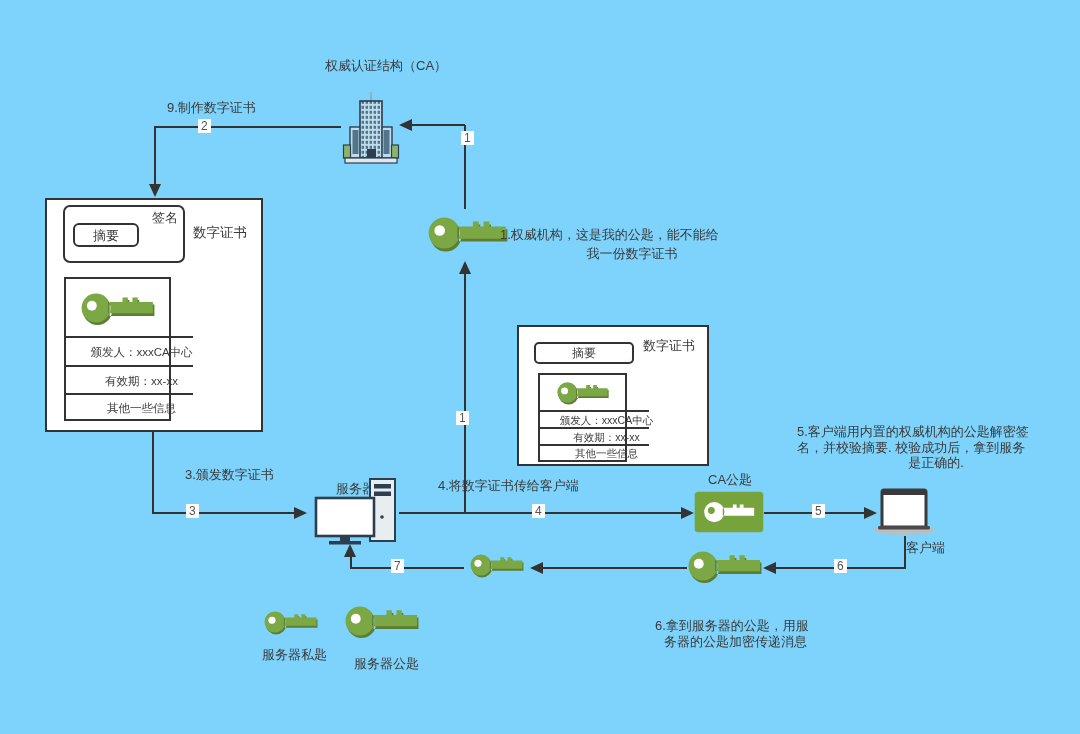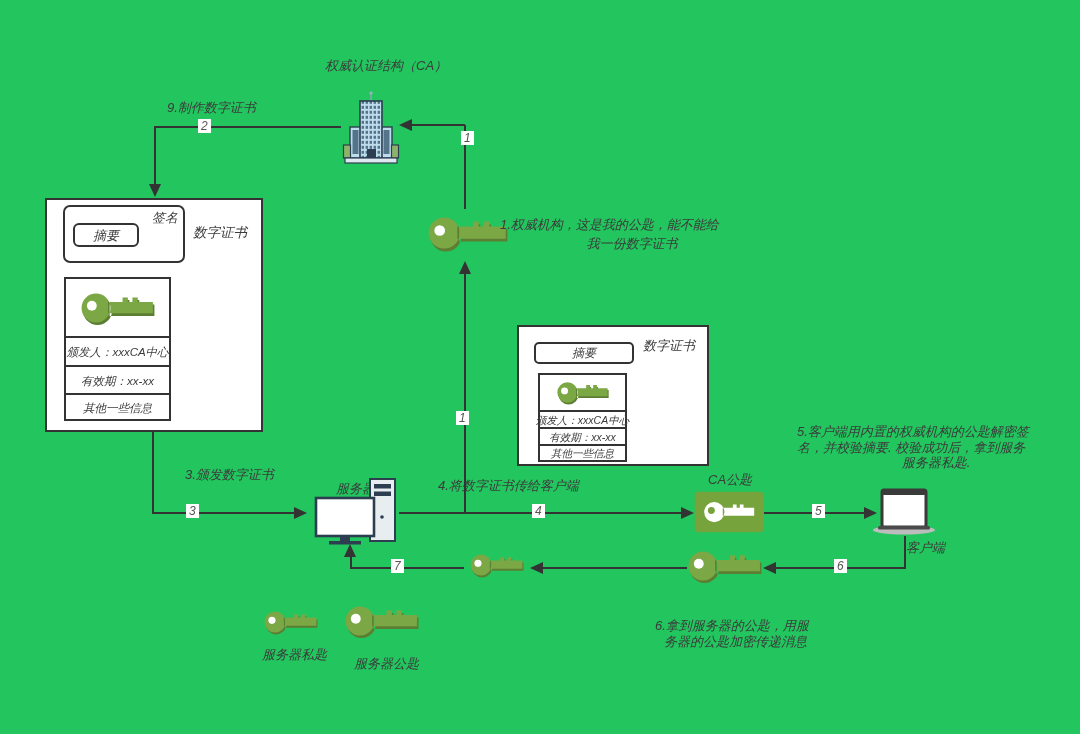--- a/index.html
+++ b/index.html
@@ -4,34 +4,34 @@
 <style>
   :root{
     --line:#333;
     --text:#3b3b3b;
     --key:#7BA845;
     --key-dark:#5C7E33;
     --cabox:#76A33C;
   }
   html,body{margin:0;padding:0;background:#fff;}
   body{font-family:"Liberation Sans","DejaVu Sans",sans-serif;color:var(--text);}
-  #stage{position:relative;width:1080px;height:734px;background:#22c55e;overflow:hidden;font-style:italic;}
+  #stage{position:relative;width:1080px;height:734px;background:#7dd3fc;overflow:hidden;}
   .abs{position:absolute;}
   .hl{position:absolute;height:2px;background:var(--line);}
   .vl{position:absolute;width:2px;background:var(--line);}
   .ar-r{position:absolute;width:0;height:0;border-top:6px solid transparent;border-bottom:6px solid transparent;border-left:13px solid var(--line);}
   .ar-l{position:absolute;width:0;height:0;border-top:6px solid transparent;border-bottom:6px solid transparent;border-right:13px solid var(--line);}
   .ar-d{position:absolute;width:0;height:0;border-left:6px solid transparent;border-right:6px solid transparent;border-top:13px solid var(--line);}
   .ar-u{position:absolute;width:0;height:0;border-left:6px solid transparent;border-right:6px solid transparent;border-bottom:13px solid var(--line);}
   .num{position:absolute;background:#fff;padding:0 3px;font-size:12px;line-height:14px;color:#555;}
   .lbl{position:absolute;font-size:13px;white-space:nowrap;color:var(--text);}
   .note{position:absolute;font-size:13px;line-height:15.5px;color:var(--text);}
   .box{position:absolute;background:#fff;border:2px solid var(--line);box-sizing:border-box;}
   .rbox{border-radius:7px;}
-  .cert-row{border-top:2px solid var(--line);display:flex;align-items:center;justify-content:center;white-space:nowrap;}
+  .cert-row{border-top:2px solid var(--line);display:flex;align-items:center;justify-content:center;white-space:nowrap;padding-left:24px;}
   .center{text-align:center;}
 </style>
 </head>
 <body>
 
 <svg width="0" height="0" style="position:absolute" aria-hidden="true">
   <defs>
     <path id="key-sil" d="M21,10 a19,19 0 1,0 0,38 a19,19 0 1,0 0,-38 Z M37,21 h19 v-6 h7 v6 h6 v-6 h7 v6 h20 v15 H37 Z"></path>
     <pattern id="bwin" width="4" height="5" patternUnits="userSpaceOnUse">
       <rect width="4" height="5" fill="#bfdcec"></rect>
@@ -110,21 +110,21 @@
   <svg class="abs" style="left:427px;top:207px;" width="82" height="52" viewBox="0 0 100 58">
     <use href="#key-sil" fill="#5C7E33" transform="translate(2,3.5)"></use>
     <use href="#key-sil" fill="#7BA845"></use>
     <circle cx="15.5" cy="26" r="6.5" fill="#fff"></circle>
   </svg>
   <div class="vl" style="left:464px;top:125px;height:84px;"></div>
   <div class="hl" style="left:411px;top:124px;width:54px;"></div>
   <div class="ar-l" style="left:399px;top:119px;"></div>
   <div class="num" style="left:461px;top:131px;">1</div>
   <div class="num" style="left:456px;top:411px;">1</div>
-  <div class="note" style="left:500px;top:215px;width:264px;line-height:19px;">
+  <div class="note" style="left:500px;top:225px;width:264px;line-height:19px;">
     <div>1.权威机构，这是我的公匙，能不能给</div>
     <div class="center">我一份数字证书</div>
   </div>
 
   <div class="box" style="left:517px;top:325px;width:192px;height:141px;">
     <div class="box rbox center" style="left:15px;top:15px;width:100px;height:22px;border-radius:5px;font-size:12px;line-height:19px;">摘要</div>
     <div class="lbl" style="left:124px;top:10px;">数字证书</div>
     <div class="box" style="left:19px;top:46px;width:89px;height:89px;">
       <div class="abs" style="left:0;top:0;width:85px;height:35px;display:flex;align-items:center;justify-content:center;">
         <svg width="64" height="31" viewBox="0 0 100 58">
@@ -147,21 +147,21 @@
       <circle cx="15.5" cy="26" r="6.5" fill="#76A33C"></circle>
     </g>
   </svg>
 
   <div class="hl" style="left:764px;top:512px;width:102px;"></div>
   <div class="ar-r" style="left:864px;top:507px;"></div>
   <div class="num" style="left:812px;top:504px;">5</div>
   <div class="note" style="left:797px;top:424px;width:278px;">
     <div>5.客户端用内置的权威机构的公匙解密签</div>
     <div>名，并校验摘要. 校验成功后，拿到服务</div>
-    <div class="center">服务器私匙.</div>
+    <div class="center">是正确的.</div>
   </div>
 
   <svg class="abs" style="left:871px;top:488px;" width="66" height="50" viewBox="0 0 66 50">
     <ellipse cx="33" cy="42" rx="31" ry="4.5" fill="#bdbdbd"></ellipse>
     <rect x="11" y="2" width="44" height="37" rx="2" fill="#fff" stroke="#3a3a3a" stroke-width="3"></rect>
     <rect x="11" y="2" width="44" height="5" rx="2" fill="#3a3a3a"></rect>
     <rect x="7" y="38" width="52" height="3.5" rx="1.5" fill="#4a4a4a"></rect>
   </svg>
   <div class="lbl" style="left:906px;top:539px;">客户端</div>
 

